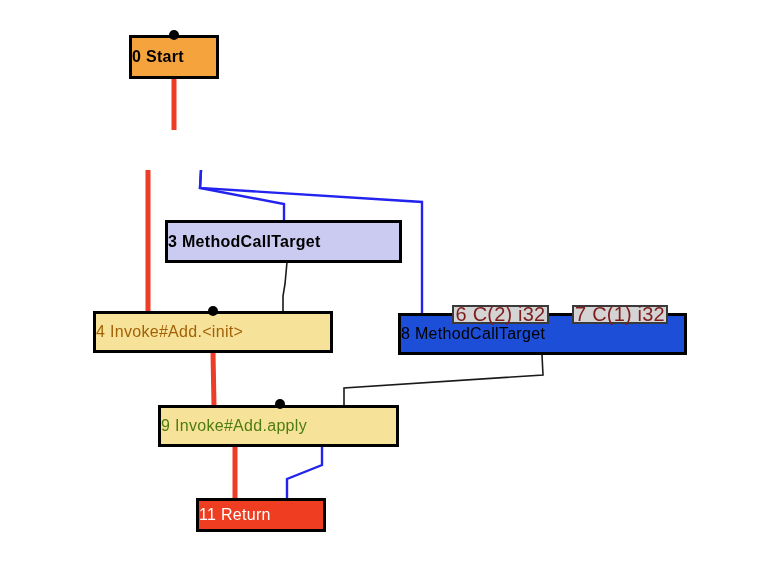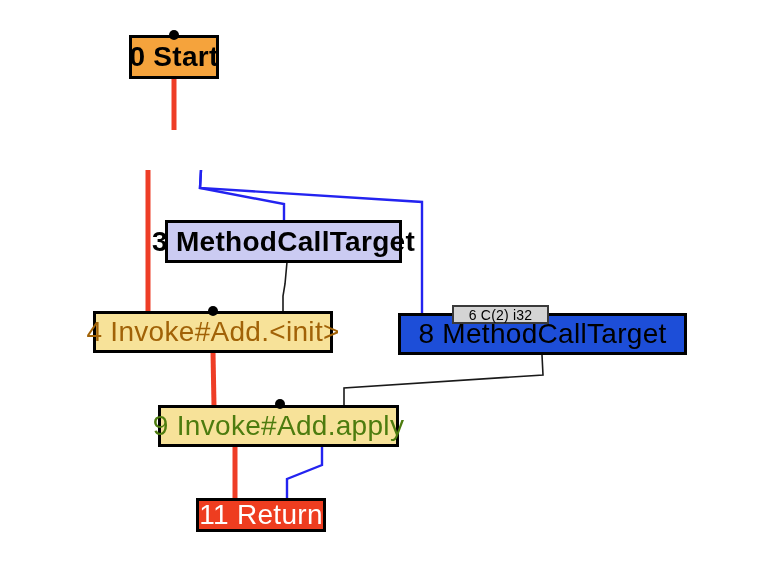--- a/index.html
+++ b/index.html
@@ -9,27 +9,27 @@
     overflow:hidden;
   }
   .canvas{position:relative;width:760px;height:580px;background:#ffffff;}
   svg.edge-layer{position:absolute;left:0;top:0;width:760px;height:580px;}
   .edge{fill:none;stroke-linejoin:miter;stroke-linecap:butt;}
   .edge.control{stroke:var(--edge-control,#ee3d26);stroke-width:5;}
   .edge.data{stroke:var(--edge-data,#2323f0);stroke-width:2.4;}
   .edge.association{stroke:var(--edge-association,#1a1a1a);stroke-width:1.6;}
   .node{
     position:absolute;box-sizing:border-box;border:3px solid #000;
-    display:flex;align-items:center;justify-content:center;
-    font-size:28px;letter-spacing:.3px;white-space:nowrap;color:#000;
+    display:flex;align-items:center;justify-content:flex-start;
+    font-size:16px;letter-spacing:.3px;white-space:nowrap;color:#000;
   }
   .slot{
     position:absolute;box-sizing:border-box;border:2px solid #3a3a3a;
     display:flex;align-items:center;justify-content:center;
-    font-size:14px;letter-spacing:.2px;white-space:nowrap;color:#000000;
+    font-size:20px;letter-spacing:.2px;white-space:nowrap;color:#7f1d1d;
   }
   .dot{
     position:absolute;width:10px;height:10px;border-radius:50%;
     background:#000;transform:translate(-50%,-50%);
   }
 </style>
 </head>
 <body>
 
 <div class="canvas" style="background: rgb(255, 255, 255);">
@@ -59,16 +59,19 @@
     </div>
     <div class="node" style="left: 158px; top: 405px; width: 241px; height: 42px; background: rgb(247, 226, 153); color: #4d7c0f; border-color: rgb(0, 0, 0);">
       <span>9 Invoke#Add.apply</span>
     </div>
     <div class="node" style="left: 196px; top: 498px; width: 130px; height: 34px; background: rgb(238, 61, 32); color: rgb(255, 255, 255); border-color: rgb(0, 0, 0);">
       <span>11 Return</span>
     </div>
     <div class="slot" style="left: 452px; top: 305px; width: 97px; height: 19px; background: rgb(212, 212, 212);">
       <span>6 C(2) i32</span>
     </div>
+    <div class="slot" style="left: 572px; top: 305px; width: 96px; height: 19px; background: rgb(212, 212, 212);">
+      <span>7 C(1) i32</span>
+    </div>
     <div class="dot" style="left: 174px; top: 35px;"></div>
     <div class="dot" style="left: 213px; top: 311px;"></div>
     <div class="dot" style="left: 280px; top: 404px;"></div>
   </div>
 
 </body></html>

